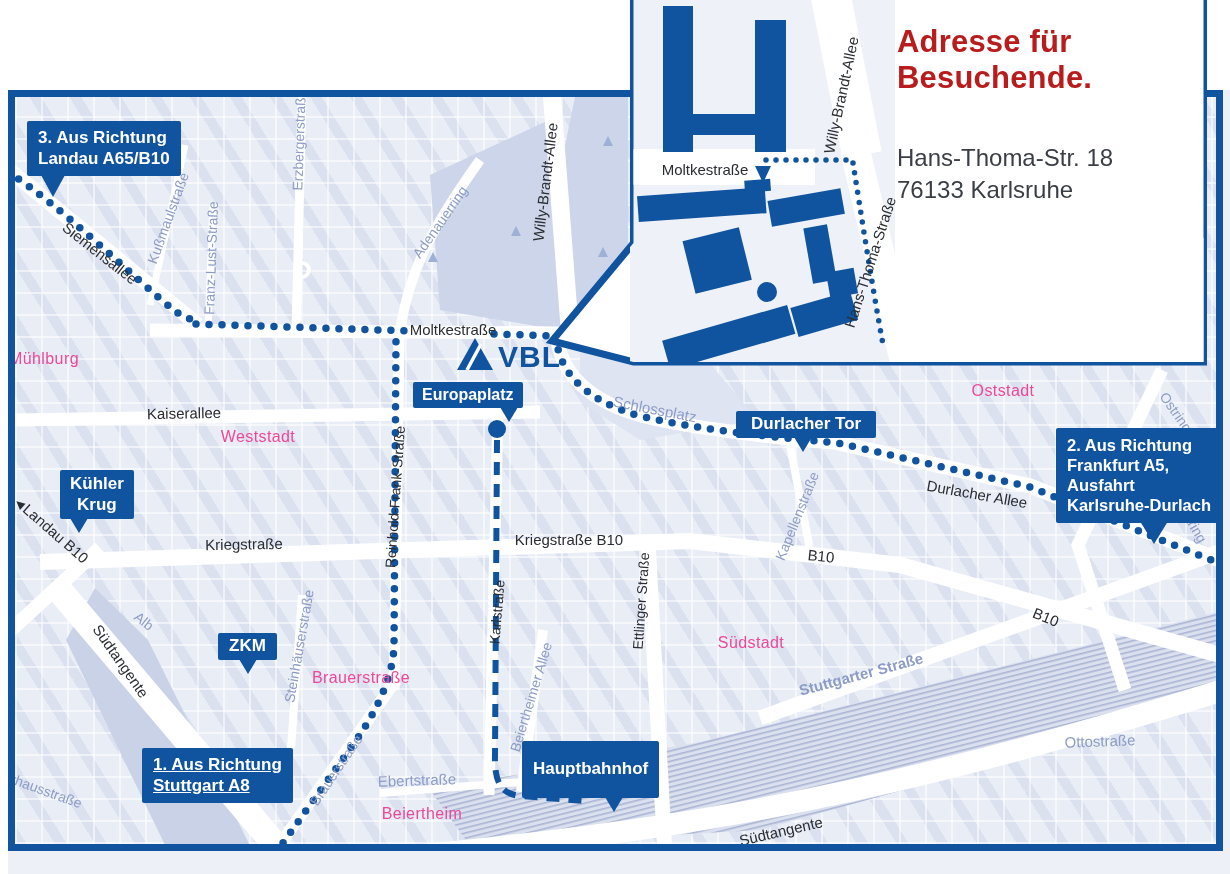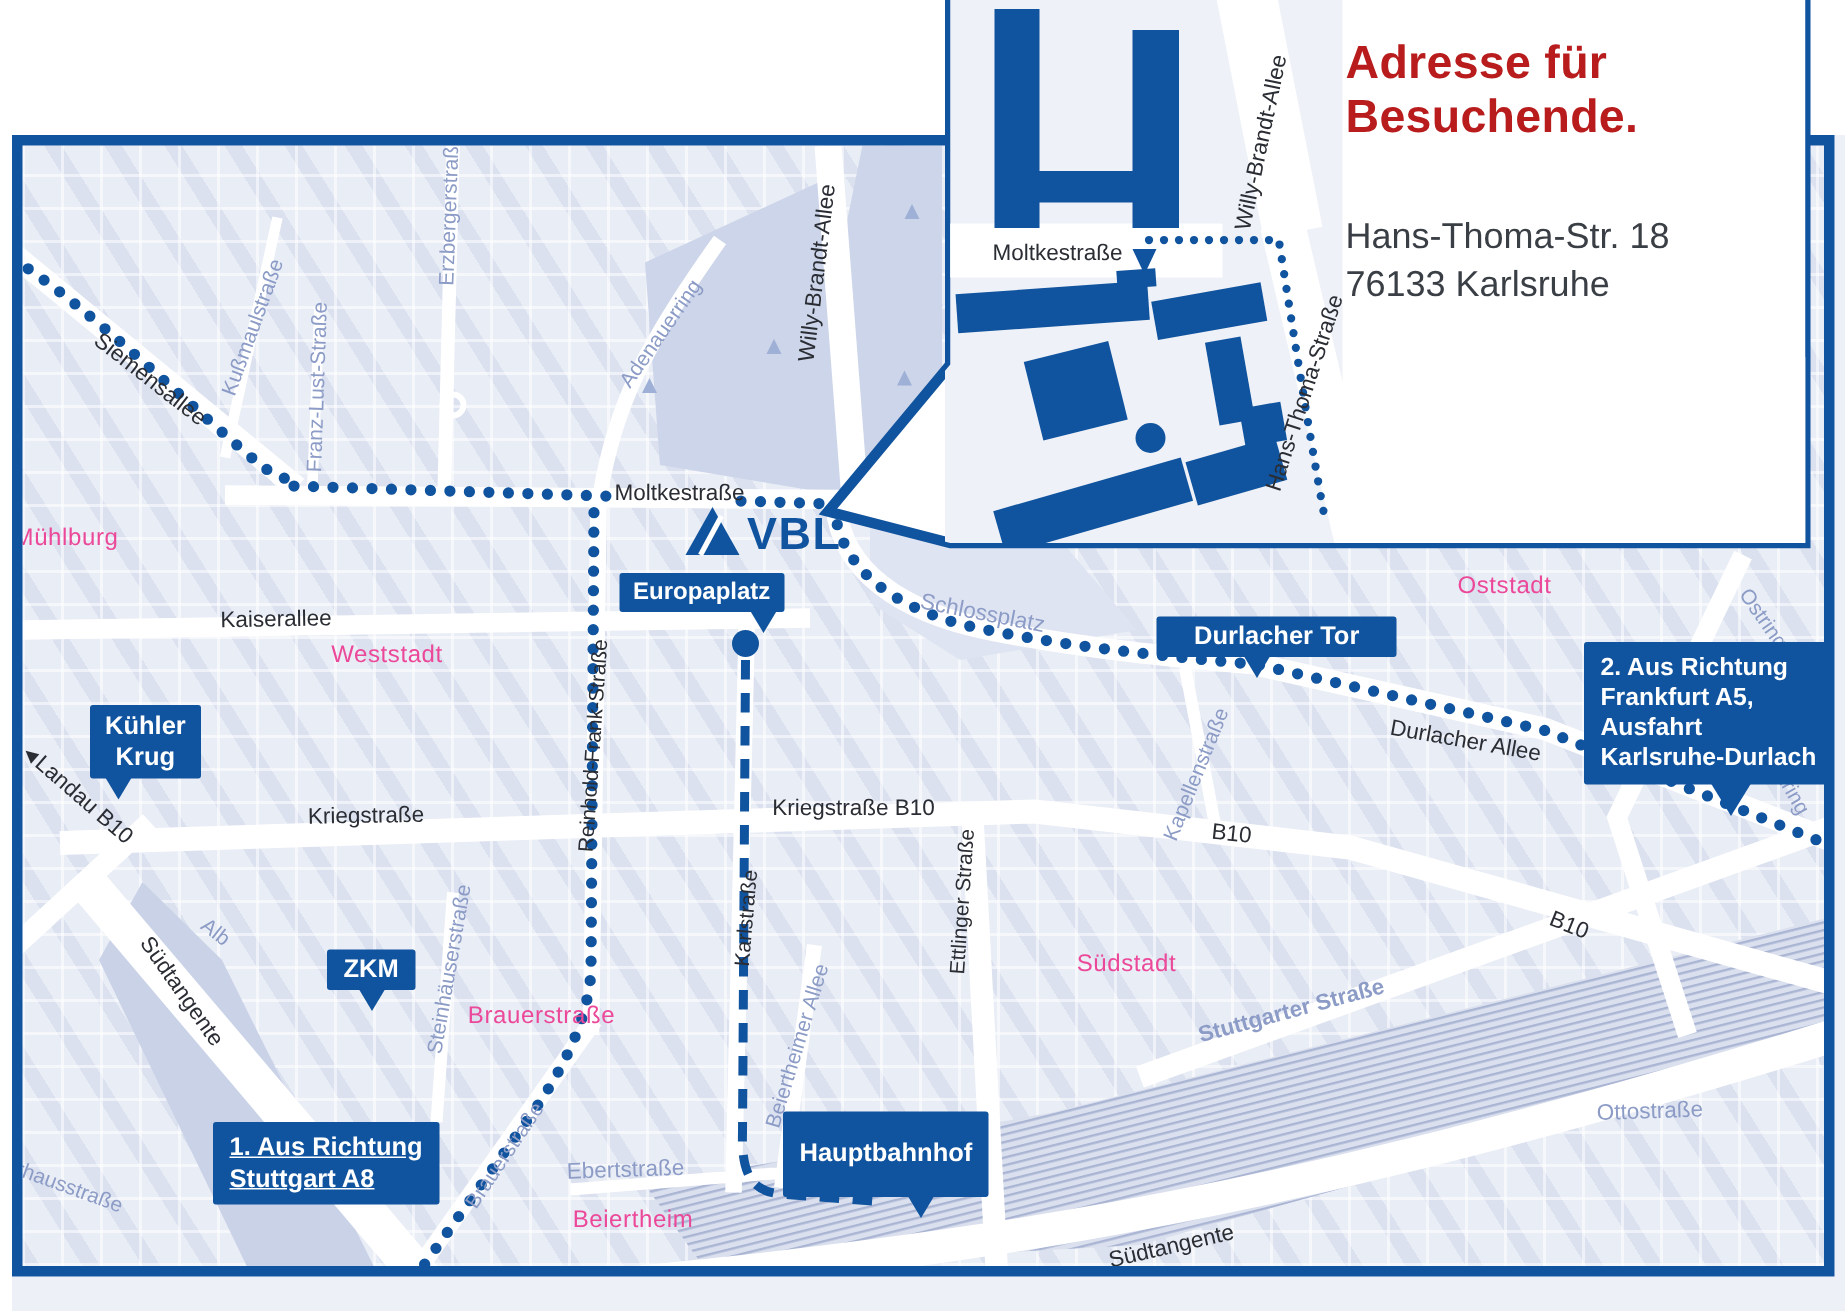--- a/index.html
+++ b/index.html
@@ -164,38 +164,43 @@
   <div class="lb ds" style="left:991px;top:391px;transform:translate(-50%,-50%);margin-left:12px;">Oststadt</div>
   <div class="lb ds" style="left:361px;top:678px;transform:translate(-50%,-50%);">Brauerstraße</div>
   <div class="lb ds" style="left:751px;top:643px;transform:translate(-50%,-50%);">Südstadt</div>
   <div class="lb ds" style="left:422px;top:814px;transform:translate(-50%,-50%);">Beiertheim</div>
 </div>
 
 <div class="frame"></div>
 
 <div class="layer overlays">
 
+  <div class="callout" style="left:27px;top:121px;">
+    <div>3. Aus Richtung</div>
+    <div>Landau A65/B10</div>
+    <span class="tail t-down" style="left:14px;bottom:-21px;"></span>
+  </div>
 
   <div class="callout centered" style="left:60px;top:470px;padding:4px 10px;">
     <div>Kühler</div>
     <div>Krug</div>
     <span class="tail t-down-sm" style="left:10px;bottom:-14px;"></span>
   </div>
 
   <div class="callout" style="left:218px;top:633px;padding:3px 11px;">
     <div>ZKM</div>
     <span class="tail t-down-sm" style="left:21px;bottom:-14px;"></span>
   </div>
 
   <div class="callout" style="left:413px;top:382px;padding:3px 9px;font-size:16px;">
     <div>Europaplatz</div>
     <span class="tail t-down-sm" style="right:5px;bottom:-14px;"></span>
   </div>
 
-  <div class="callout" style="left:771px;top:411px;padding:3px 25px;">
+  <div class="callout" style="left:736px;top:411px;padding:3px 15px;">
     <div>Durlacher Tor</div>
     <span class="tail t-down-sm" style="left:58px;bottom:-14px;"></span>
   </div>
 
   <div class="callout" style="left:1056px;top:428px;font-size:16.5px;">
     <div>2. Aus Richtung</div>
     <div>Frankfurt A5,</div>
     <div>Ausfahrt</div>
     <div>Karlsruhe-Durlach</div>
     <span class="tail t-down" style="left:82px;bottom:-21px;border-left-width:16px;border-right-width:16px;border-top-width:26px;"></span>

